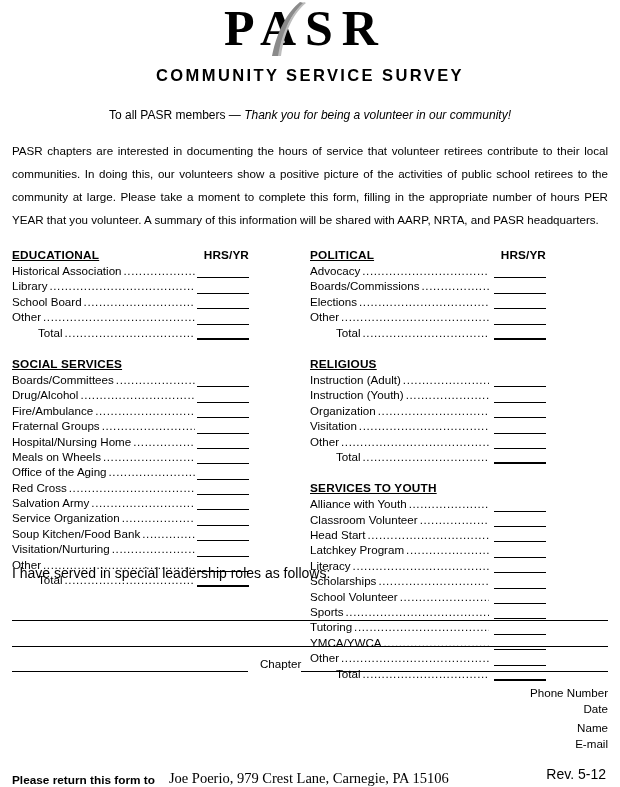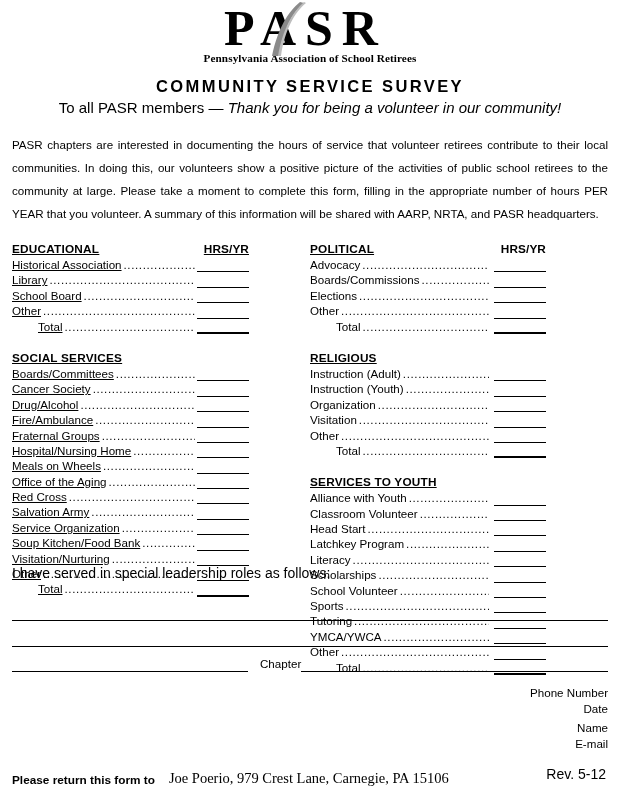--- a/index.html
+++ b/index.html
@@ -59,42 +59,42 @@
   .doc-title {
     text-align: center;
     font-size: 16.5px;
     font-weight: bold;
     letter-spacing: 2.4px;
     margin-top: 13px;
   }
 
   .subtitle {
     text-align: center;
-    font-size: 15px;
-    margin-top: 3px;
+    font-size: 12px;
+    margin-top: 23px;
   }
   .subtitle i { font-style: italic; }
 
   .intro {
     margin: 17px 12px 0 12px;
     font-size: 11.6px;
     line-height: 23px;
     text-align: justify;
   }
 
   
   .columns {
     position: relative;
     margin-top: 17px;
   }
   .col {
     position: absolute;
     top: 0;
   }
-  .col-left  { left: 12px;  width: 237px; text-decoration: underline; }
+  .col-left  { left: 12px;  width: 237px; }
   .col-right { left: 310px; width: 236px; }
 
   .section { margin-bottom: 0; }
   .section + .section { margin-top: 17px; }
 
   .section-head {
     display: flex;
     justify-content: space-between;
     align-items: baseline;
     font-size: 11.8px;
@@ -240,21 +240,20 @@
 <div class="page">
 
   <div class="logo-block">
     <div class="logo-wordmark">
       <span>PASR</span>
       <svg class="logo-swoosh" viewBox="0 0 36 54" preserveAspectRatio="none">
         <path d="M30 0 C18 10, 8 26, 2 54 L9 54 C13 28, 22 11, 34 1 Z" fill="#8a8a8a"></path>
         <path d="M34 0 C23 10, 13 26, 8 54 L11 54 C15 27, 25 10, 36 1 Z" fill="#bdbdbd"></path>
       </svg>
     </div>
-    <div class="logo-tagline">Pennsylvania Association of School Retirees</div>
   </div>
 
   <div class="doc-title">COMMUNITY SERVICE SURVEY</div>
 
   <div class="subtitle">
     <span>To all PASR members — </span><i>Thank you for being a volunteer in our community!</i>
   </div>
 
   <div class="intro">PASR chapters are interested in documenting the hours of service that volunteer retirees contribute to their local communities. In doing this, our volunteers show a positive picture of the activities of public school retirees to the community at large. Please take a moment to complete this form, filling in the appropriate number of hours PER YEAR that you volunteer. A summary of this information will be shared with AARP, NRTA, and PASR headquarters.</div>
 
@@ -299,25 +298,20 @@
         <div class="section-head">
           <span class="title">SOCIAL SERVICES</span>
         </div>
         <div>
             <div class="row">
               <span class="label">Boards/Committees</span>
               <span class="leader"></span>
               <span class="blank"></span>
             </div>
             <div class="row">
-              <span class="label">Cancer Society</span>
-              <span class="leader"></span>
-              <span class="blank"></span>
-            </div>
-            <div class="row">
               <span class="label">Drug/Alcohol</span>
               <span class="leader"></span>
               <span class="blank"></span>
             </div>
             <div class="row">
               <span class="label">Fire/Ambulance</span>
               <span class="leader"></span>
               <span class="blank"></span>
             </div>
             <div class="row">

